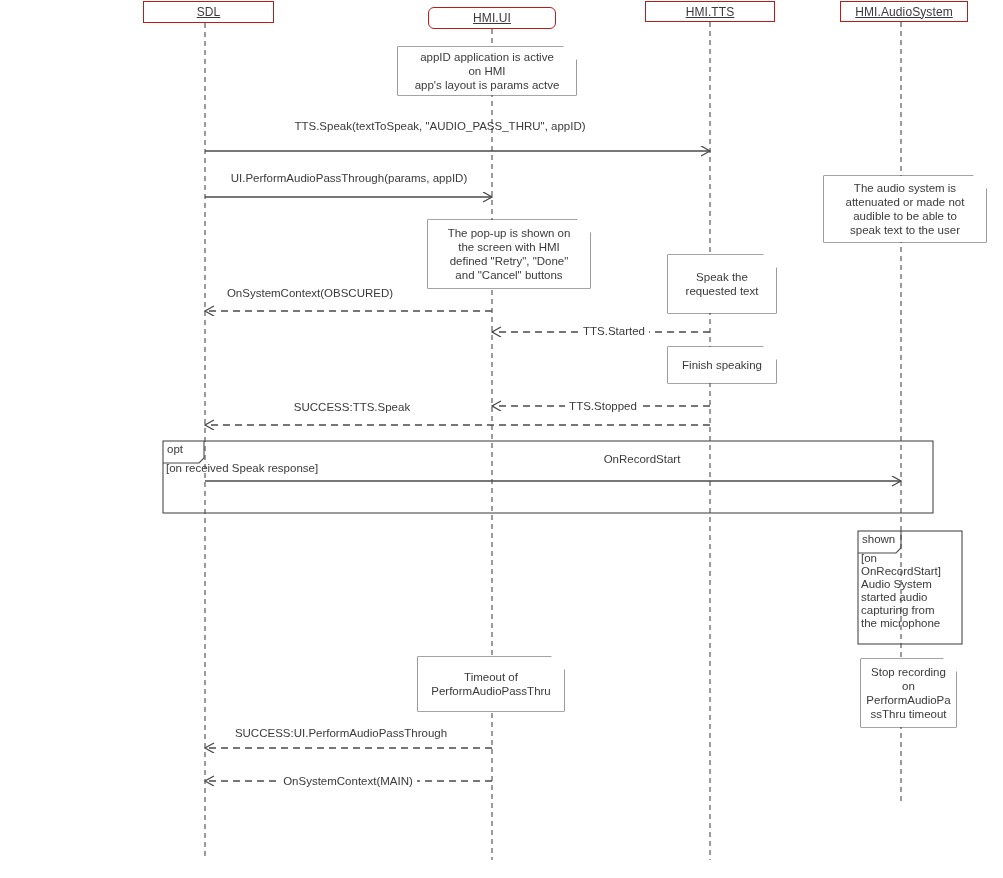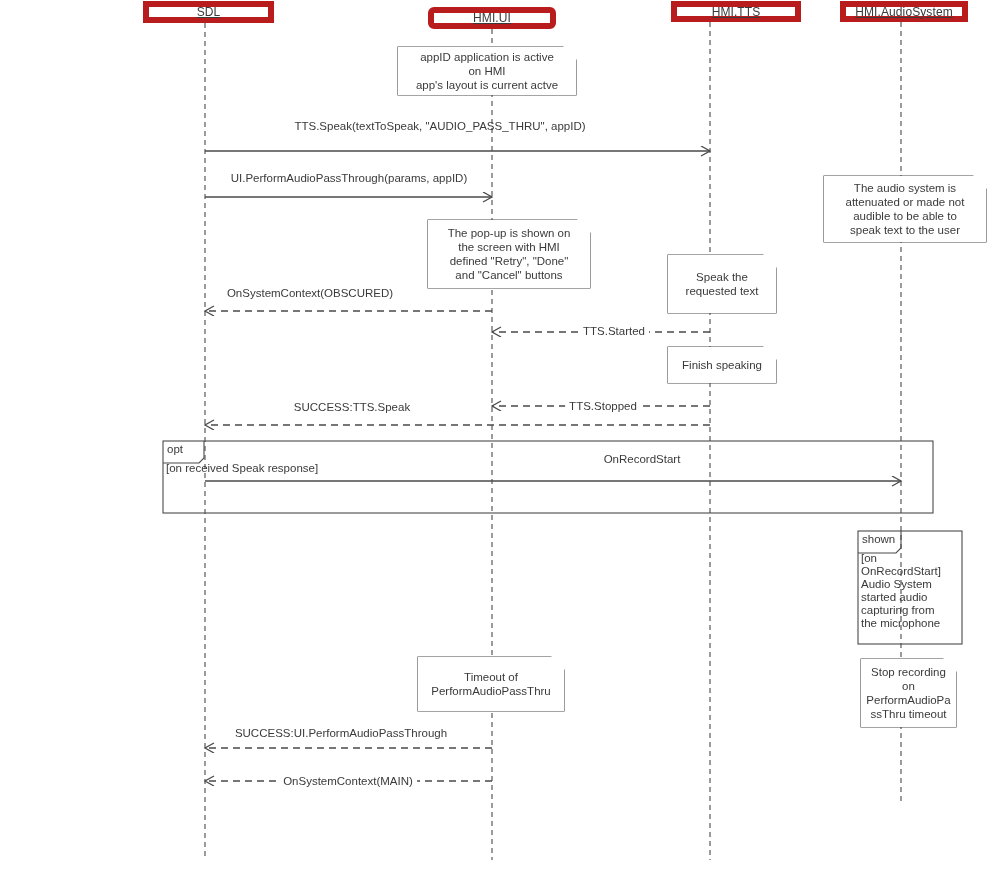--- a/index.html
+++ b/index.html
@@ -13,21 +13,21 @@
     width: 1003px;
     height: 878px;
     background: #ffffff;
     overflow: hidden;
   }
   svg#diagram { position: absolute; top: 0; left: 0; }
 
   
   .lifeline-box {
     position: absolute;
-    border: 6px solid #b91c1c;
+    border: 1px solid #b91c1c;
     background: #ffffff;
     display: flex;
     align-items: center;
     justify-content: center;
     font-size: 12px;
     color: #3a3a3a;
     text-decoration: underline;
     letter-spacing: 0.1px;
   }
 
@@ -125,29 +125,29 @@
       </g>
   </svg>
 
   <div id="html-overlay">
       <div class="lifeline-box" style="left: 143px; top: 1px; width: 131px; height: 22px;">
         <span>SDL</span>
       </div>
       <div class="lifeline-box" style="left: 428px; top: 7px; width: 128px; height: 22px; border-radius: 6px;">
         <span>HMI.UI</span>
       </div>
-      <div class="lifeline-box" style="left: 671px; top: 1px; width: 130px; height: 21px; justify-content: center;">
+      <div class="lifeline-box" style="left: 645px; top: 1px; width: 130px; height: 21px; justify-content: center;">
         <span>HMI.TTS</span>
       </div>
       <div class="lifeline-box" style="left: 840px; top: 1px; width: 128px; height: 21px;">
         <span>HMI.AudioSystem</span>
       </div>
       <div class="note" style="left: 398px; top: 47px; width: 178px; height: 48px;"><span>appID application is active
 on HMI
-app's layout is current actve</span></div>
+app's layout is params actve</span></div>
       <div class="note" style="left: 824px; top: 176px; width: 162px; height: 66px;"><span>The audio system is
 attenuated or made not
 audible to be able to
 speak  text to the user</span></div>
       <div class="note" style="left: 428px; top: 220px; width: 162px; height: 68px;"><span>The pop-up is shown on
 the screen with HMI
 defined "Retry", "Done"
 and "Cancel" buttons</span></div>
       <div class="note" style="left: 668px; top: 255px; width: 108px; height: 58px;"><span>Speak the
 requested text</span></div>

